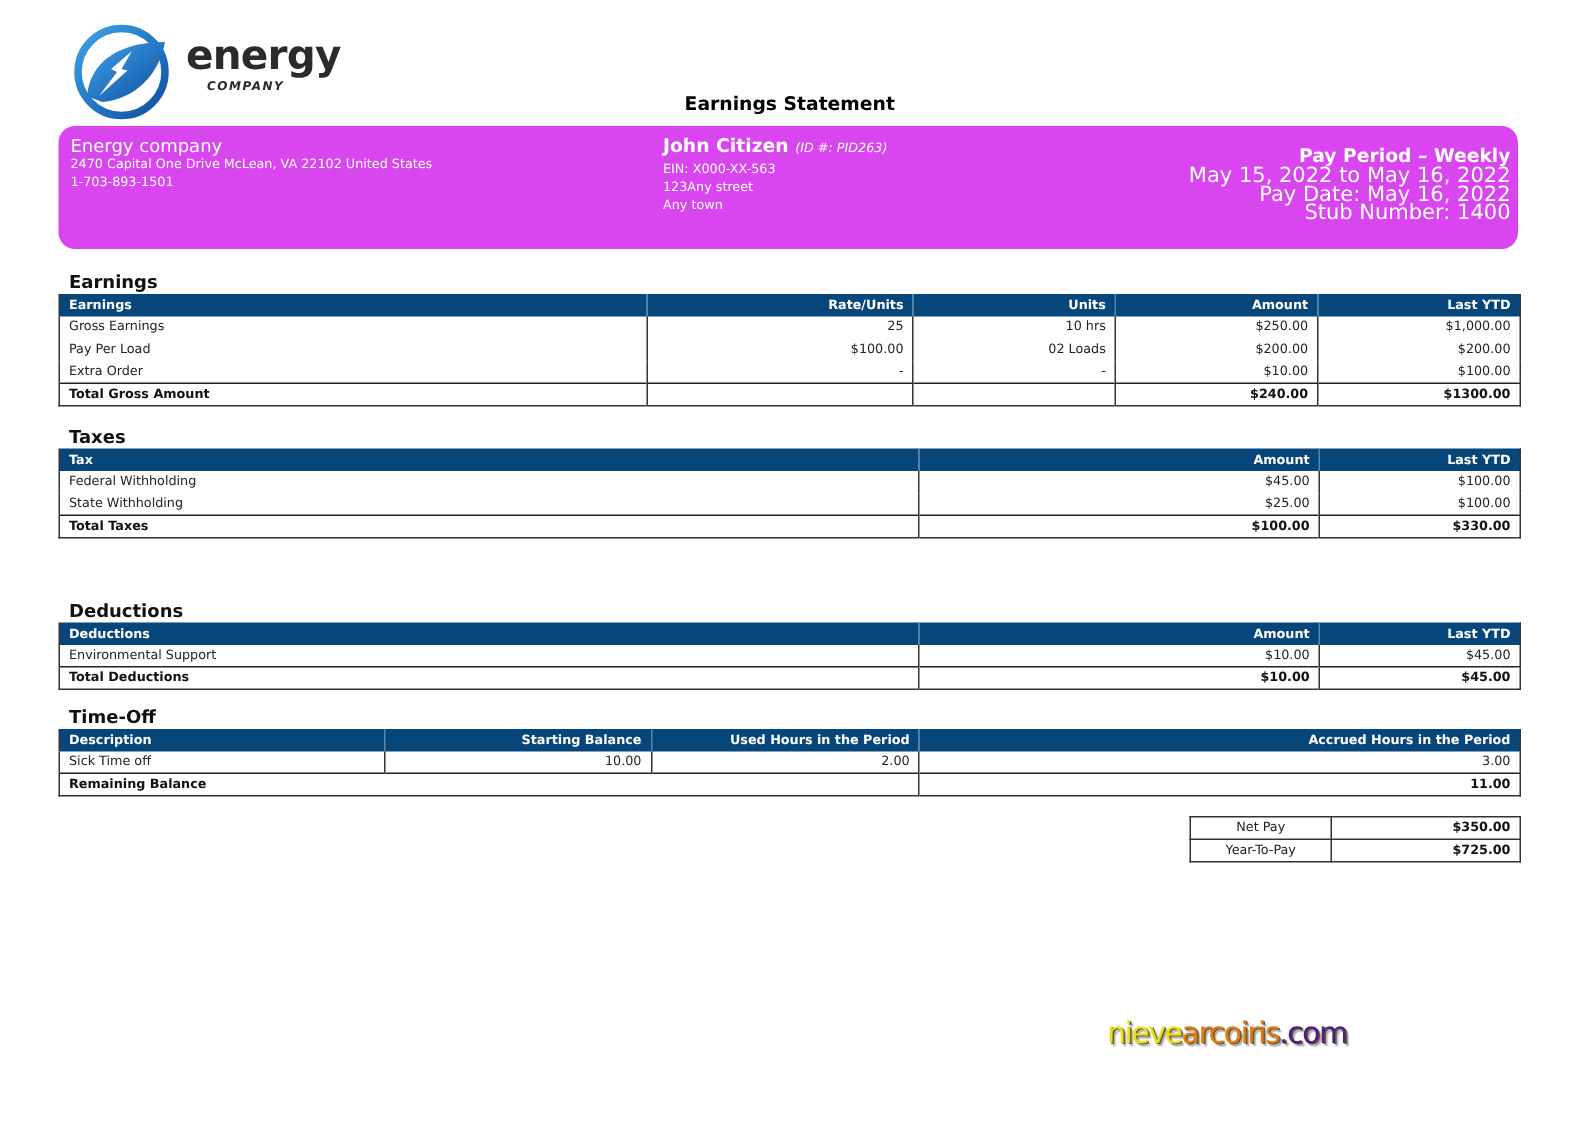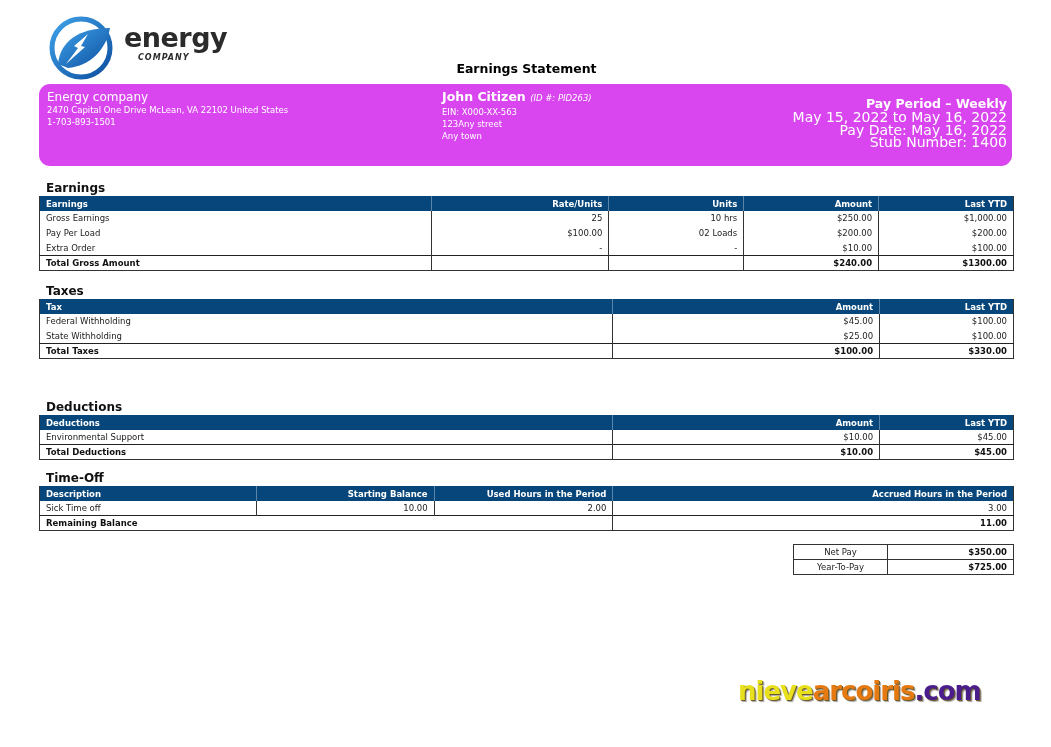--- a/index.html
+++ b/index.html
@@ -34,21 +34,21 @@
   table.grid td { height: 14.8px; padding: 0 6px; text-align: right; border-left: 1px solid #333; color: #222; }
   table.grid td:first-child { text-align: left; border-left: none; }
   table.grid { border: 1px solid #333; border-top: none; }
   table.grid tr.total td { font-weight: bold; border-top: 1px solid #222; height: 15px; color: #111; }
 
   table.summary { position: absolute; left: 793px; top: 544px; width: 221px; border-collapse: collapse; font-size: 8.5px; border: 1px solid #333; }
   table.summary td { height: 15px; padding: 0 6px; border: 1px solid #333; }
   table.summary td.lbl { width: 94px; text-align: center; color: #222; }
   table.summary td.val { text-align: right; font-weight: bold; color: #111; }
 
-  .watermark { position: absolute; left: 738px; top: 676px; font-family: "DejaVu Sans", sans-serif; font-weight: bold; font-size: 26px; letter-spacing: -1px; text-shadow: 1px 1px 0 #6b5a2a, 2px 2px 1px rgba(0,0,0,0.35); }
+  .watermark { position: absolute; left: 738px; top: 676px; font-family: "DejaVu Sans", sans-serif; font-weight: normal; font-size: 20px; letter-spacing: -1px; text-shadow: 1px 1px 0 #6b5a2a, 2px 2px 1px rgba(0,0,0,0.35); }
   .watermark .w1 { color: #e9e01d; }
   .watermark .w2 { color: #e57a12; }
   .watermark .w3 { color: #4b1c8c; }
 </style>
 </head>
 <body>
 
 <div class="logo">
   <svg width="70" height="66" viewBox="0 0 70 66">
     <defs>

